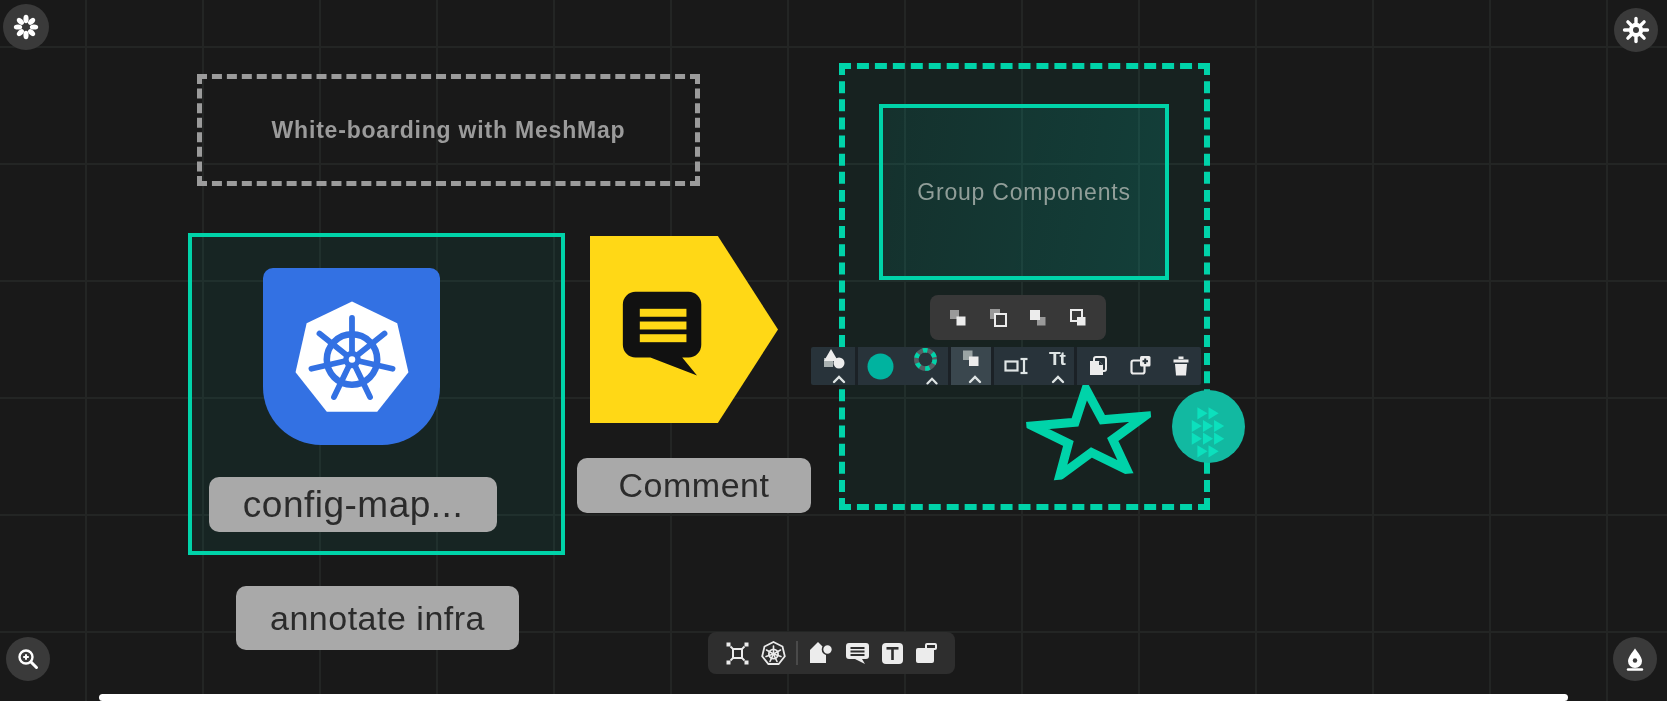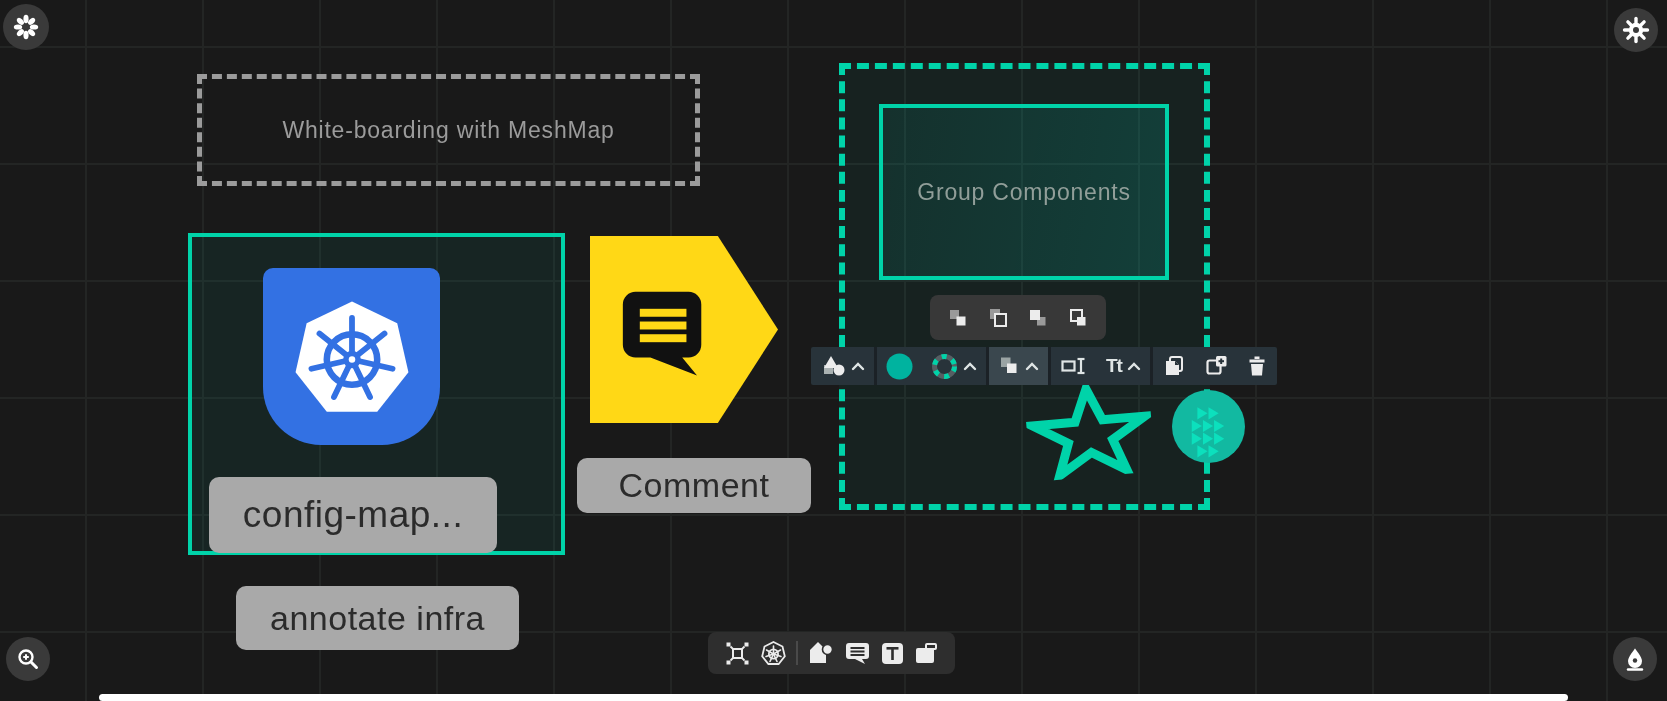--- a/index.html
+++ b/index.html
@@ -19,36 +19,36 @@
     position:absolute; border-radius:50%; background:#3a3a3a;
     display:flex; align-items:center; justify-content:center;
     cursor:pointer;
   }
   
   .note-box {
     left:197px; top:74px; width:503px; height:112px;
     border:5px dashed #9b9b9b;
     display:flex; align-items:center; justify-content:center;
   }
-  .note-box span { color:#9b9b9b; font-size:23px; font-weight:400; letter-spacing:.8px; }
+  .note-box span { color:#9b9b9b; font-size:23px; font-weight:700; letter-spacing:.8px; }
   .k8s-node {
     left:188px; top:233px; width:377px; height:322px;
     border:4px solid #00D3A9; background:rgba(0,179,159,0.08);
   }
   .k8s-shield {
     left:263px; top:268px; width:177px; height:177px;
     background:#3371E3; border-radius:10px 10px 58px 58px;
     display:flex; align-items:center; justify-content:center;
   }
   .shape-label {
     position:absolute; background:#a9a9a9; border-radius:10px;
     display:flex; align-items:center; justify-content:center;
     color:#2b2b2b; font-weight:300; letter-spacing:.5px;
   }
-  .lbl-configmap { left:209px; top:477px; width:288px; height:76px; font-size:37px; }
+  .lbl-configmap { left:209px; top:477px; width:288px; height:55px; font-size:37px; }
   .lbl-comment  { left:577px; top:458px; width:234px; height:55px; font-size:34px; }
   .lbl-annotate { left:236px; top:586px; width:283px; height:64px; font-size:34px; }
   .comment-shape {
     left:590px; top:236px; width:188px; height:187px;
     background:#FFD816;
     clip-path:polygon(0 0, 68% 0, 100% 50%, 68% 100%, 0 100%);
     display:flex; align-items:center; justify-content:center;
     padding-right:46px;
   }
   .selection-rect {
@@ -67,22 +67,22 @@
     left:930px; top:295px; width:176px; height:45px;
     background:#383838; border-radius:8px;
     display:flex; align-items:center; justify-content:space-evenly;
   }
   .ctx-toolbar {
     left:811px; top:347px; height:38px;
     background:#28333a; border-radius:2px;
     display:flex; align-items:stretch;
   }
   .ctx-btn {
-    display:flex; align-items:center; justify-content:center;
-    padding:0 9px; gap:5px; cursor:pointer;
+    display:flex; align-items:flex-end; justify-content:center;
+    padding:0 9px; gap:5px; cursor:pointer;flex-direction:column;
   }
   .ctx-btn.active { background:#3a474e; }
   .ctx-sep { width:3px; background:#1b2126; }
   .tt-label { color:#dfe5e5; font-size:19px; font-weight:bold; letter-spacing:-1px; }
   .bottom-dock {
     left:708px; top:632px; width:247px; height:42px;
     background:#2e2e2e; border-radius:8px;
     display:flex; align-items:center; justify-content:space-evenly; padding:0 6px;
   }
   .dock-sep { width:2px; height:24px; background:#4a4a4a; }

